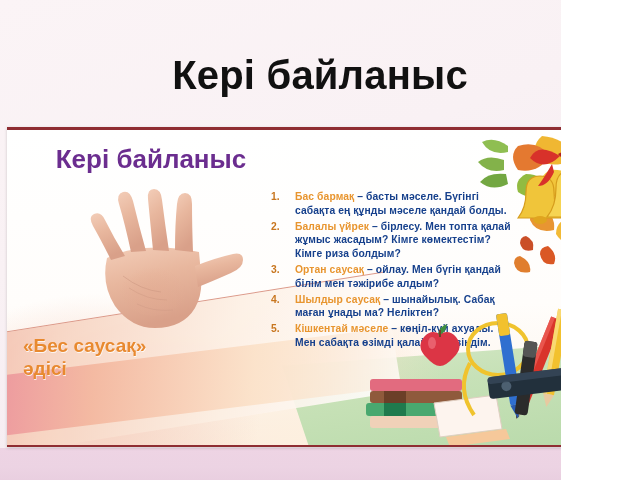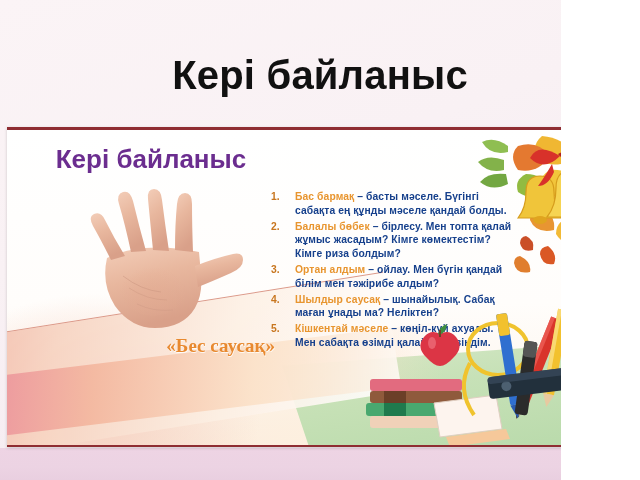--- a/index.html
+++ b/index.html
@@ -143,27 +143,26 @@
     width: 196px;
     height: 148px;
   }
 
   
   #method-caption {
     position: absolute;
     left: 16px;
     top: 205px;
     width: 252px;
-    text-align: right;
+    text-align: left;
     font-size: 19px;
     font-weight: bold;
     color: #e8892f;
     line-height: 1.2;
     text-shadow: 0.5px 0.5px 0 rgba(255,255,255,0.8);
-    font-family: Liberation Serif, serif;
   }
   #method-caption .line2 { display: block; }
 
   
   #list {
     position: absolute;
     left: 258px;
     top: 60px;
     width: 248px;
     margin: 0;
@@ -262,26 +261,27 @@
       <path d="M62 72 Q52 52 44 38 Q39 29 45 26 Q52 23 56 32 Q65 50 76 68 Z" fill="url(#skin)"></path>
 
       <ellipse cx="104" cy="100" rx="34" ry="28" fill="url(#palmsh)"></ellipse>
       <path d="M74 88 Q92 102 112 104" stroke="#cf9a84" stroke-width="1" fill="none" opacity="0.6"></path>
       <path d="M80 100 Q98 112 118 112" stroke="#cf9a84" stroke-width="1" fill="none" opacity="0.5"></path>
       <path d="M88 116 Q104 124 124 122" stroke="#cf9a84" stroke-width="1" fill="none" opacity="0.45"></path>
     </svg>
 
     <div id="method-caption">
       <span>«Бес саусақ»</span>
+      <span class="line2">әдісі</span>
     </div>
 
     <ol id="list">
         <li><span class="num">1.</span><span class="term">Бас бармақ</span> <span class="rest">– басты мәселе. Бүгінгі сабақта ең құнды мәселе қандай болды.</span></li>
-        <li><span class="num">2.</span><span class="term">Балалы бөбек</span> <span class="rest">– бірлесу. Мен топта қалай жұмыс жасадым? Кімге көмектестім? Кімге риза болдым?</span></li>
-        <li><span class="num">3.</span><span class="term">Ортан алдым</span> <span class="rest">– ойлау. Мен бүгін қандай білім мен тәжірибе алдым?</span></li>
+        <li><span class="num">2.</span><span class="term">Балалы үйрек</span> <span class="rest">– бірлесу. Мен топта қалай жұмыс жасадым? Кімге көмектестім? Кімге риза болдым?</span></li>
+        <li><span class="num">3.</span><span class="term">Ортан саусақ</span> <span class="rest">– ойлау. Мен бүгін қандай білім мен тәжірибе алдым?</span></li>
         <li><span class="num">4.</span><span class="term">Шылдыр саусақ</span> <span class="rest">– шынайылық. Сабақ маған ұнады ма? Неліктен?</span></li>
         <li><span class="num">5.</span><span class="term">Кішкентай мәселе</span> <span class="rest">– көңіл-күй ахуалы. Мен сабақта өзімді қалайша сезіндім.</span></li>
       </ol>
 
     <svg id="autumn" viewBox="0 0 190 150">
       <g opacity="0.97">
         <path d="M150 2 q22 8 30 28 q-18 10 -34 2 q-8 -16 4 -30z" fill="#e8a020"></path>
         <path d="M120 6 q24 2 34 22 q-20 12 -38 2 q-8 -14 4 -24z" fill="#f0b52c"></path>
         <path d="M96 16 q20 -6 32 10 q-12 18 -32 14 q-10 -14 0 -24z" fill="#e4752a"></path>
         <path d="M156 30 q24 6 30 26 q-20 12 -36 0 q-8 -16 6 -26z" fill="#dd5f24"></path>

